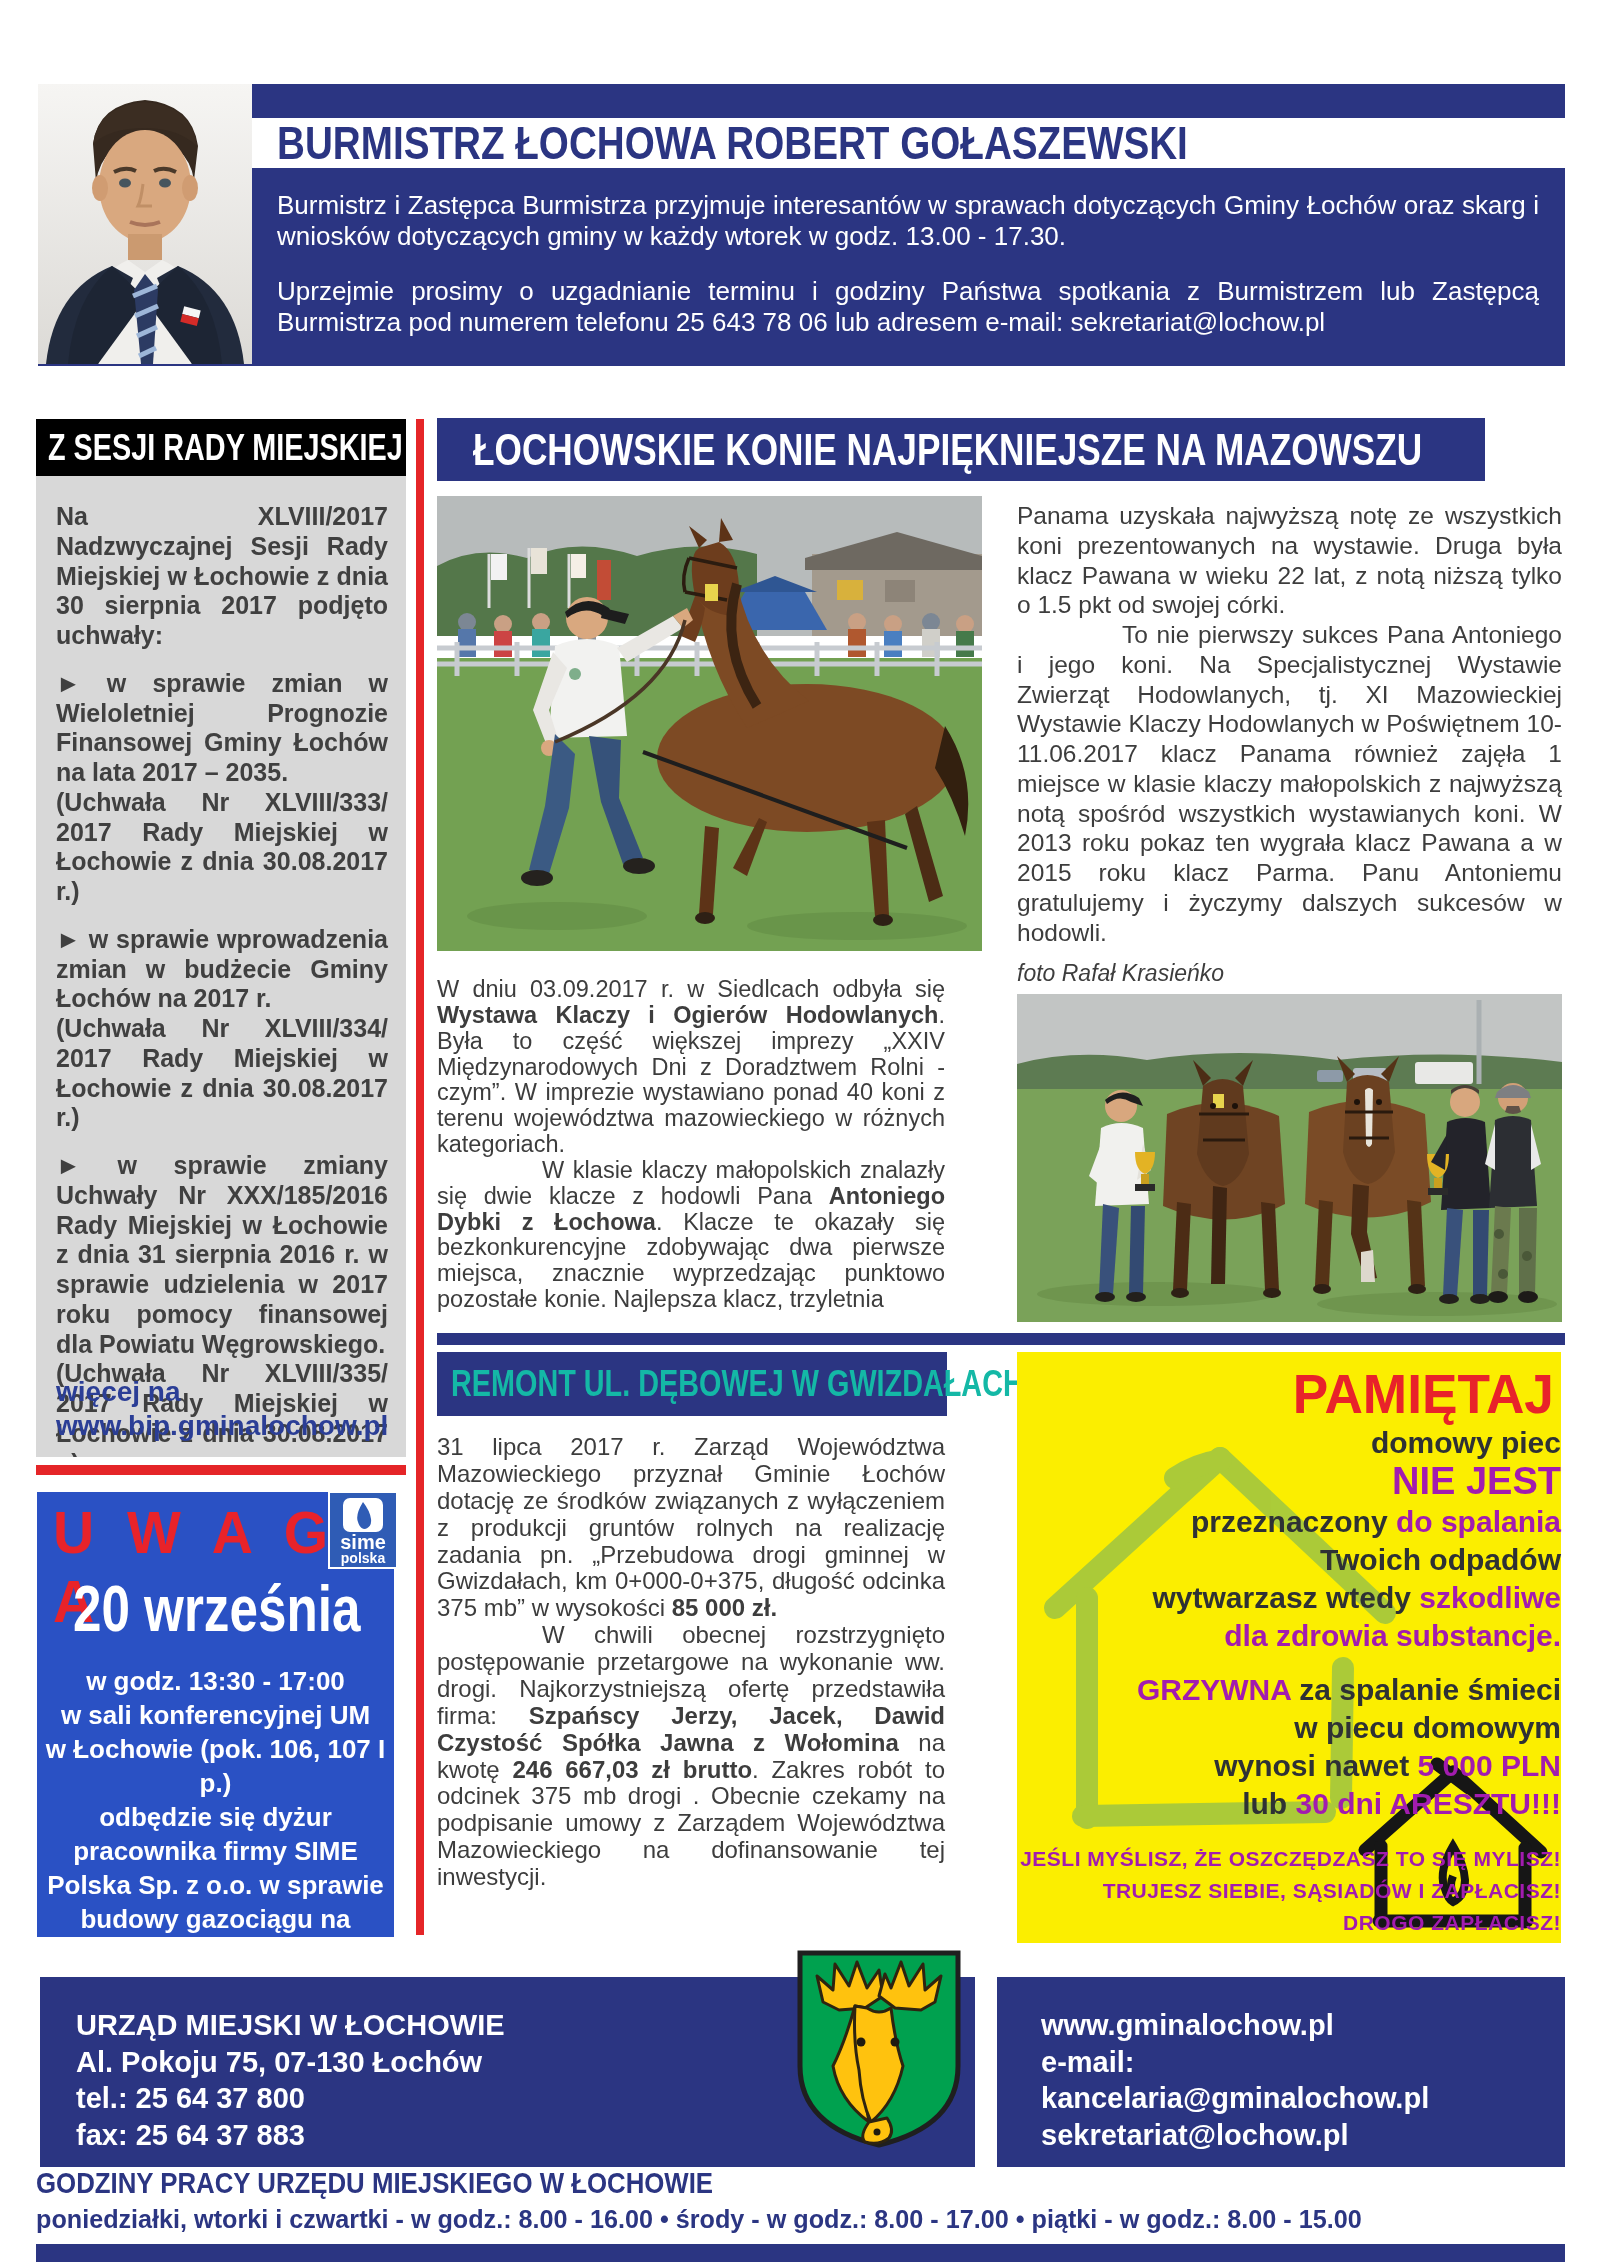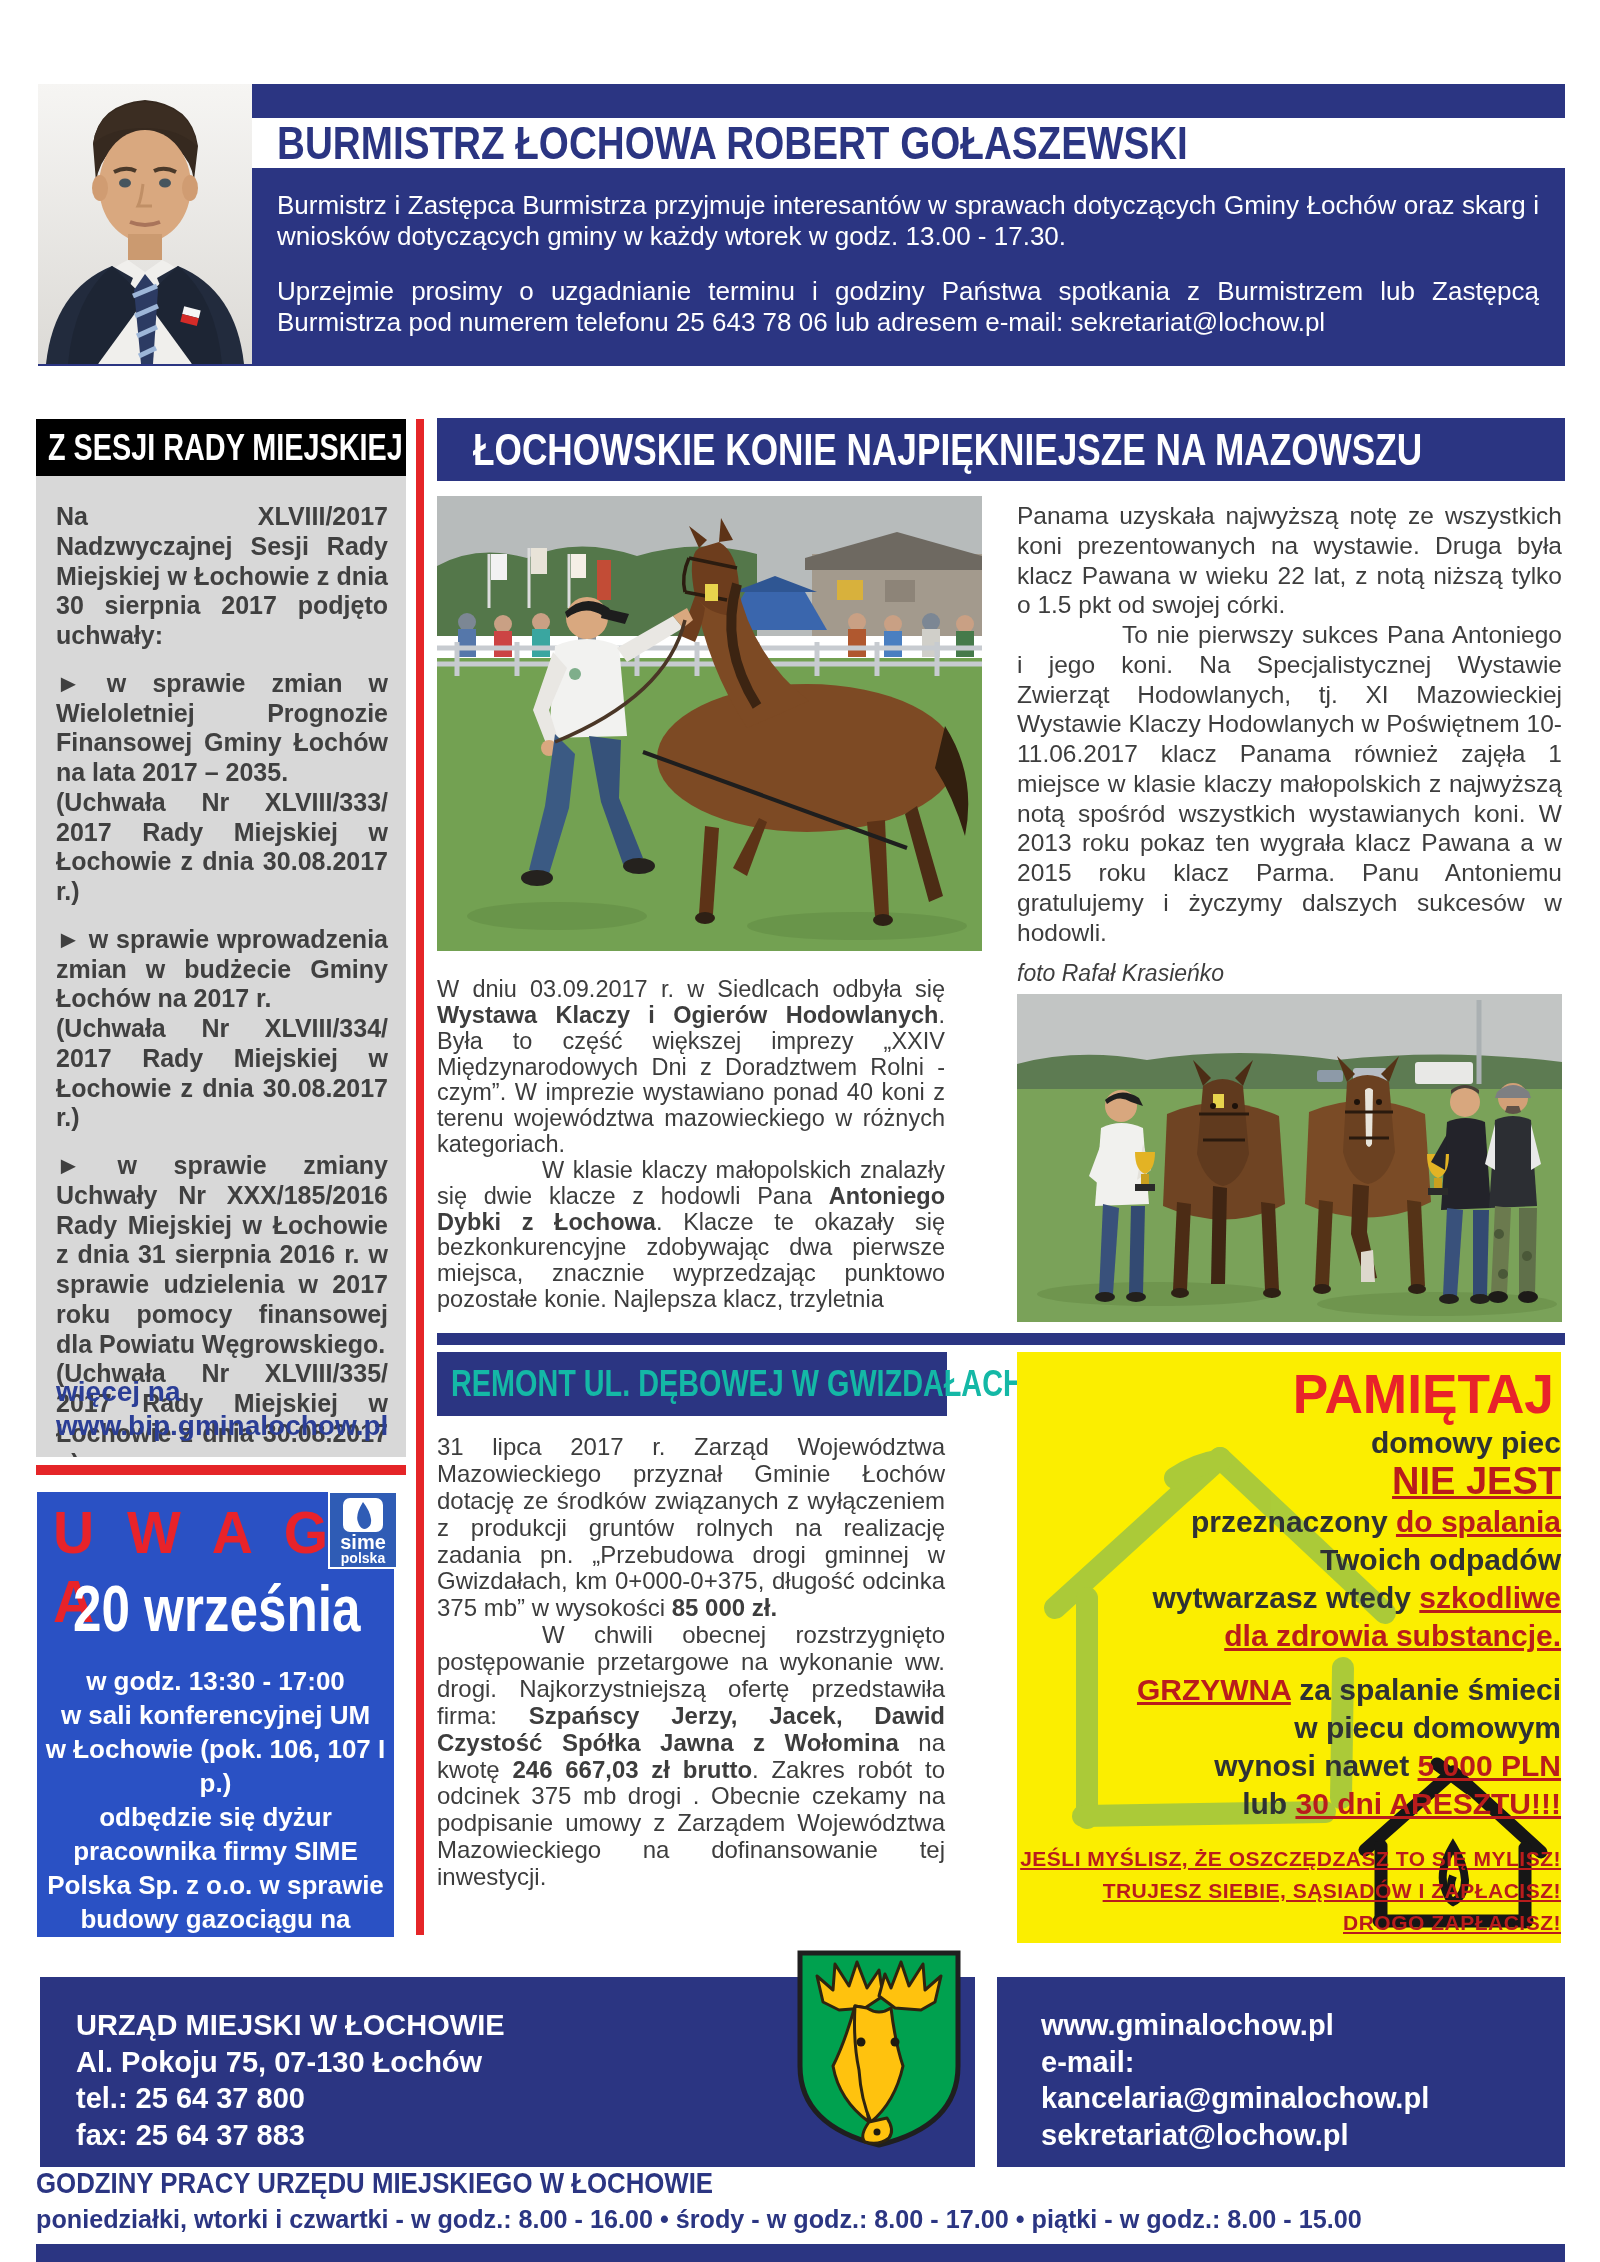--- a/index.html
+++ b/index.html
@@ -33,21 +33,21 @@
   
   .uwaga{left:37px;top:1448px;width:357px;height:445px;background:#2a51c4;}
   .uwaga-title{position:absolute;left:16px;top:6px;color:#e8232a;font-weight:bold;font-size:60px;
                letter-spacing:9px;transform:scaleX(.95);transform-origin:left center;}
   .uwaga-date{position:absolute;left:0;right:40px;top:80px;text-align:center;color:#fff;font-size:64px;}
   .uwaga-body{position:absolute;left:6px;right:6px;top:172px;text-align:center;color:#fff;
               font-weight:bold;font-size:26px;line-height:34px;}
   .sime-logo{left:328px;top:1447px;width:70px;height:78px;background:#fff;padding:2px;box-sizing:border-box;}
 
   
-  .band-horse{left:437px;top:374px;width:1128px;height:63px;display:flex;align-items:center;
+  .band-horse{left:437px;top:374px;width:1048px;height:63px;display:flex;align-items:center;
               color:#fff;font-size:44px;padding-left:36px;box-sizing:border-box;}
   .band-remont{left:437px;top:1308px;width:510px;height:64px;display:flex;align-items:center;
                color:#14b8a6;font-size:36px;padding-left:14px;box-sizing:border-box;}
   .photo{overflow:hidden;}
   .photo1{left:437px;top:452px;width:545px;height:455px;}
   .photo2{left:1017px;top:950px;width:545px;height:328px;}
   .body-col{text-align:justify;color:#3d3d3d;}
   .col-left{left:437px;top:933px;width:508px;font-size:23.5px;line-height:1.1;}
   .col-right{left:1017px;top:457px;width:545px;font-size:24.5px;line-height:1.215;}
   .body-col p{margin:0;}
@@ -56,21 +56,21 @@
   .sep-bar{left:437px;top:1289px;width:1128px;height:12px;}
   .remont-text{left:437px;top:1390px;width:508px;font-size:24px;line-height:1.12;}
 
   
   .pamietaj{left:1017px;top:1308px;width:544px;height:591px;background:#fbee00;}
   .pam-content{position:absolute;inset:0;text-align:right;z-index:2;}
   .pam-title{margin-top:12px;color:#e8232a;font-weight:bold;font-size:56px;line-height:60px;}
   .pam-line{font-size:30px;line-height:38px;font-weight:bold;}
   .pam-sm{font-size:21px;line-height:32px;font-weight:bold;letter-spacing:.5px;}
   .gap1{height:16px;} .gap2{height:20px;}
-  .rd{color:#b91c1c;text-decoration:underline;} .dk{color:#2e3134;} .nj{font-size:38px;} .b{font-weight:bold;}
+  .rd{color:#a21caf;} .dk{color:#2e3134;} .nj{font-size:38px;} .b{font-weight:bold;}
   .pam-house-green{position:absolute;left:8px;top:66px;width:400px;height:430px;z-index:1;}
   .pam-house-black{position:absolute;right:2px;bottom:4px;width:210px;height:185px;z-index:1;}
 
   
   .f-left{left:40px;top:1933px;width:935px;height:190px;box-sizing:border-box;padding:30px 0 0 36px;}
   .f-right{left:997px;top:1933px;width:568px;height:190px;box-sizing:border-box;padding:30px 0 0 44px;}
   .f-line{color:#fff;font-weight:bold;font-size:29px;line-height:36.5px;}
   .shield{left:795px;top:1906px;width:168px;height:198px;z-index:3;}
   .hours-title{left:36px;top:2122px;color:#2b3582;font-size:30px;}
   .hours-text{left:36px;top:2160px;width:1530px;color:#2b3582;font-weight:bold;font-size:26.5px;}

